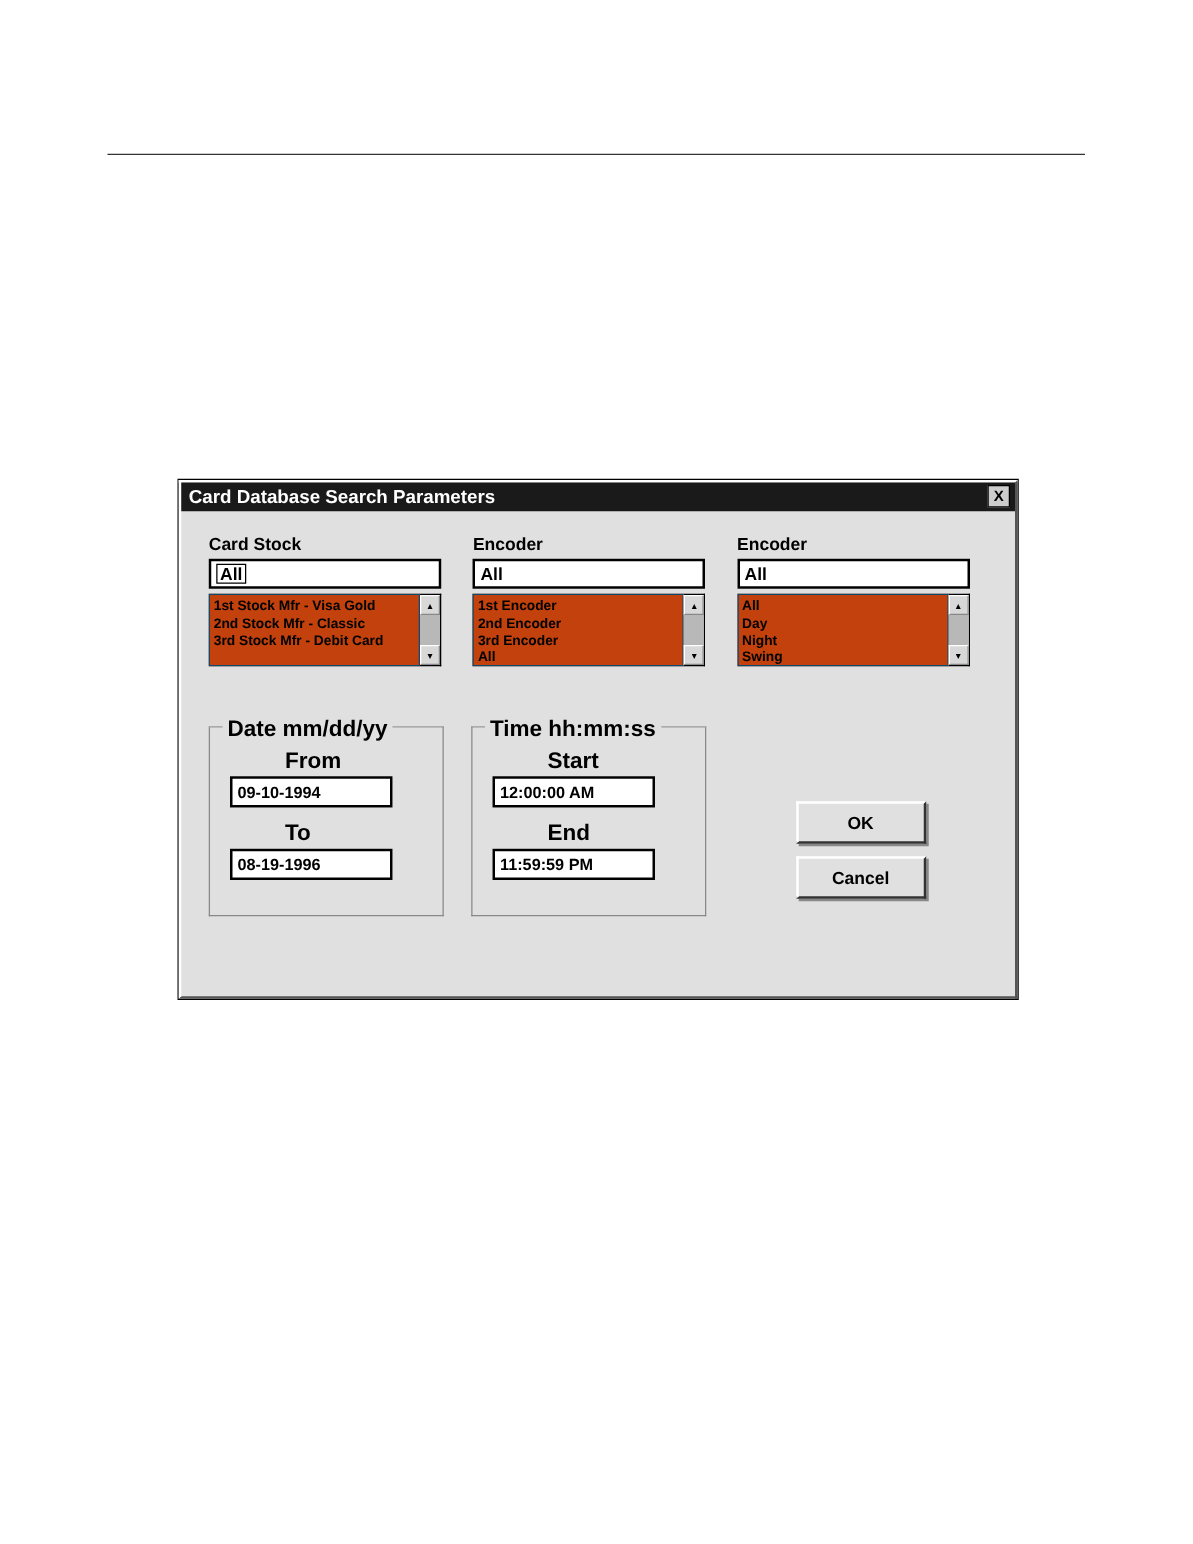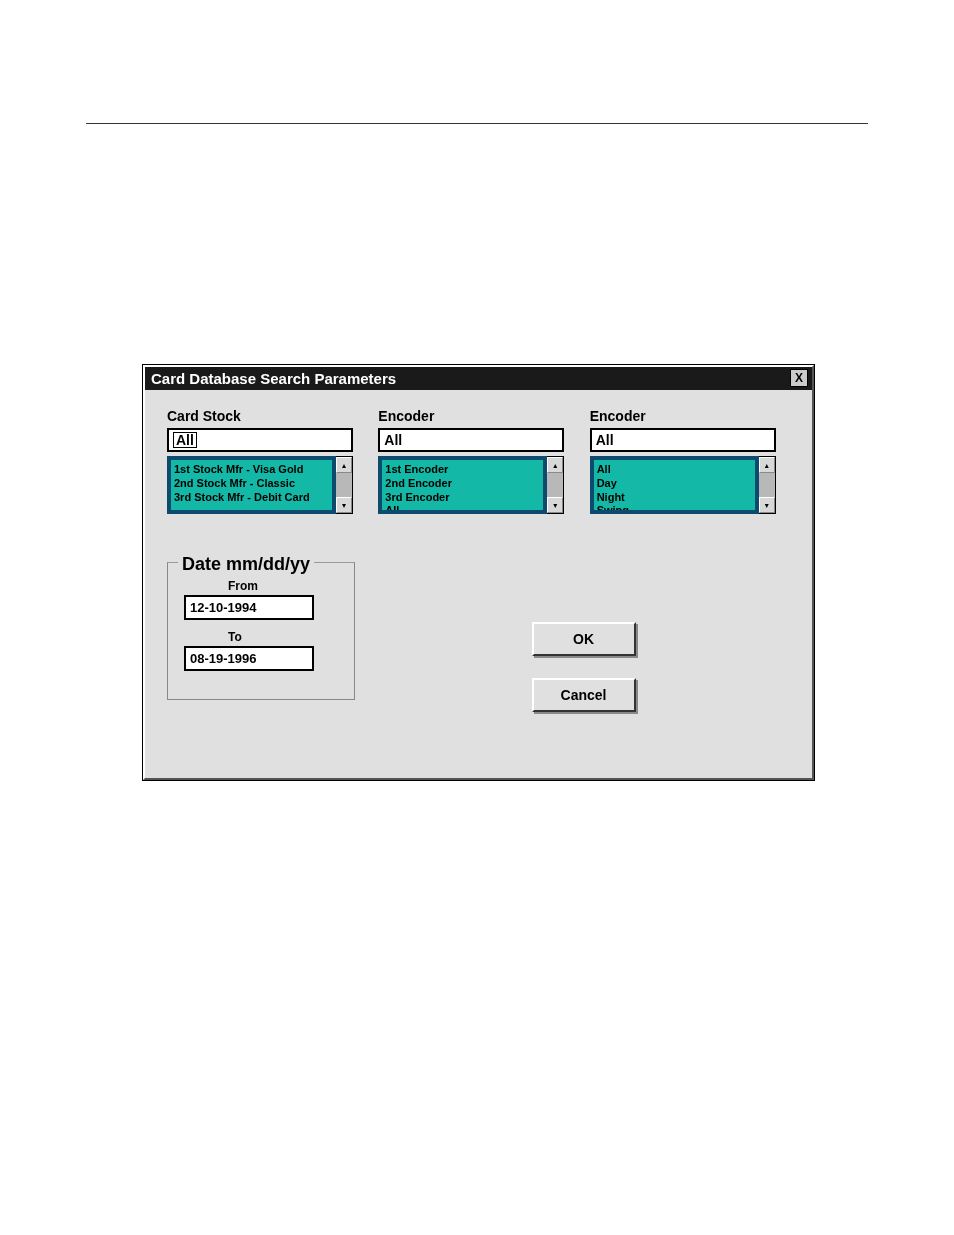--- a/index.html
+++ b/index.html
@@ -16,21 +16,21 @@
   .hr {
     position: absolute;
     top: 123px;
     left: 86px;
     width: 782px;
     height: 1px;
     background: #333;
   }
   .dialog {
     position: absolute;
-    top: 365px;
+    top: 384px;
     left: 143px;
     width: 667px;
     height: 411px;
     background: #e0e0e0;
     border: 2px solid #888;
     border-top-color: #fff;
     border-left-color: #fff;
     border-right-color: #555;
     border-bottom-color: #555;
     box-shadow: 0 0 0 1px #000;
@@ -93,22 +93,22 @@
     line-height: 1;
   }
   .listbox {
     display: flex;
     width: 186px;
     height: 58px;
     box-sizing: border-box;
   }
   .listbox-items {
     flex: 1;
-    border: 4px solid #0c4a6e;
-    background: #14b8a6;
+    border: 1px solid #0c4a6e;
+    background: #c2410c;
     font-size: 11px;
     font-weight: bold;
     padding: 3px 3px;
     line-height: 1.25;
     overflow: hidden;
   }
   .listbox-items div {
     white-space: nowrap;
   }
   .scrollbar {
@@ -154,21 +154,21 @@
     position:absolute;
     top:-9px;
     left:10px;
     background:#e0e0e0;
     padding:0 4px;
     font-weight:bold;
     font-size:18px;
   }
   .fld-label {
     font-weight:bold;
-    font-size:12px;
+    font-size:18px;
     margin-top:4px;
     margin-bottom:2px;
     padding-left:44px;
   }
   .fld-input {
     border:2px solid #000;
     background:#fff;
     font-weight:bold;
     font-size:13px;
     padding:3px 4px;
@@ -176,21 +176,21 @@
     box-sizing:border-box;
     margin-bottom:10px;
   }
   .buttons-col {
     flex:1;
     display:flex;
     flex-direction:column;
     align-items:center;
     justify-content:flex-end;
     padding-top:60px;
-    gap:22px;
+    gap:10px;
   }
   .btn {
     width:100px;
     height:30px;
     background:#e0e0e0;
     border:2px solid #555;
     border-top-color:#fff;
     border-left-color:#fff;
     border-right-color:#333;
     border-bottom-color:#333;
@@ -278,25 +278,32 @@
             </div>
           </div>
         </div>
       </div>
 
       <div class="row2">
 
         <div class="fieldset">
           <div class="fieldset-legend">Date   mm/dd/yy</div>
           <div class="fld-label">From</div>
-          <div class="fld-input">12-10-1994</div>
+          <div class="fld-input">09-10-1994</div>
           <div class="fld-label">To</div>
           <div class="fld-input">08-19-1996</div>
         </div>
 
+        <div class="fieldset">
+          <div class="fieldset-legend">Time   hh:mm:ss</div>
+          <div class="fld-label">Start</div>
+          <div class="fld-input">12:00:00 AM</div>
+          <div class="fld-label">End</div>
+          <div class="fld-input">11:59:59 PM</div>
+        </div>
 
         <div class="buttons-col">
           <div class="btn">OK</div>
           <div class="btn">Cancel</div>
         </div>
       </div>
     </div>
   </div>
 </div>
 

